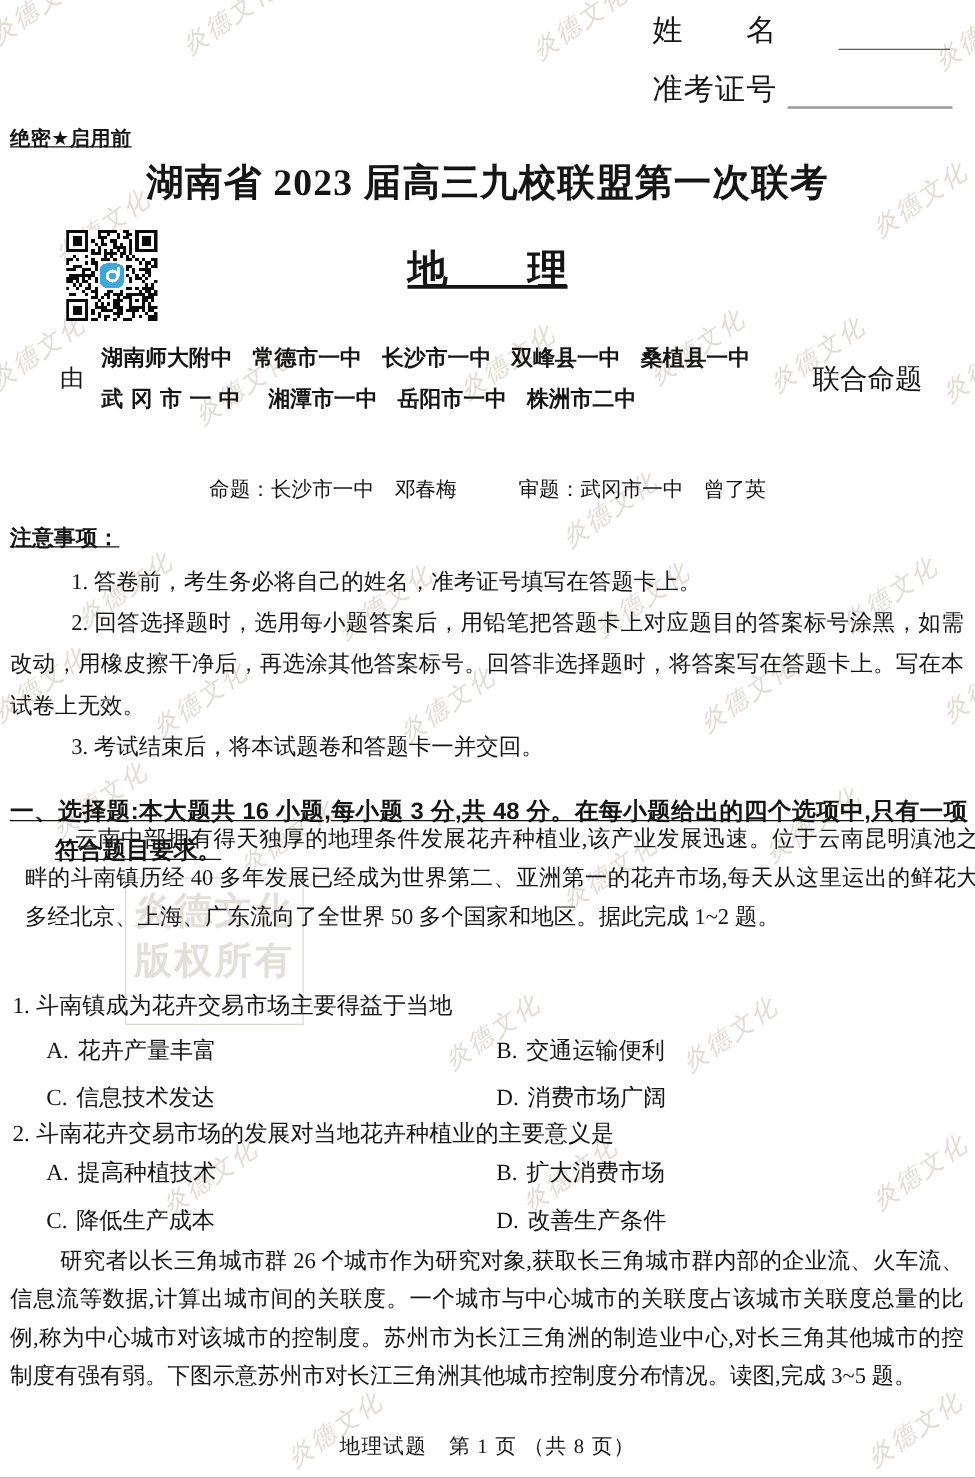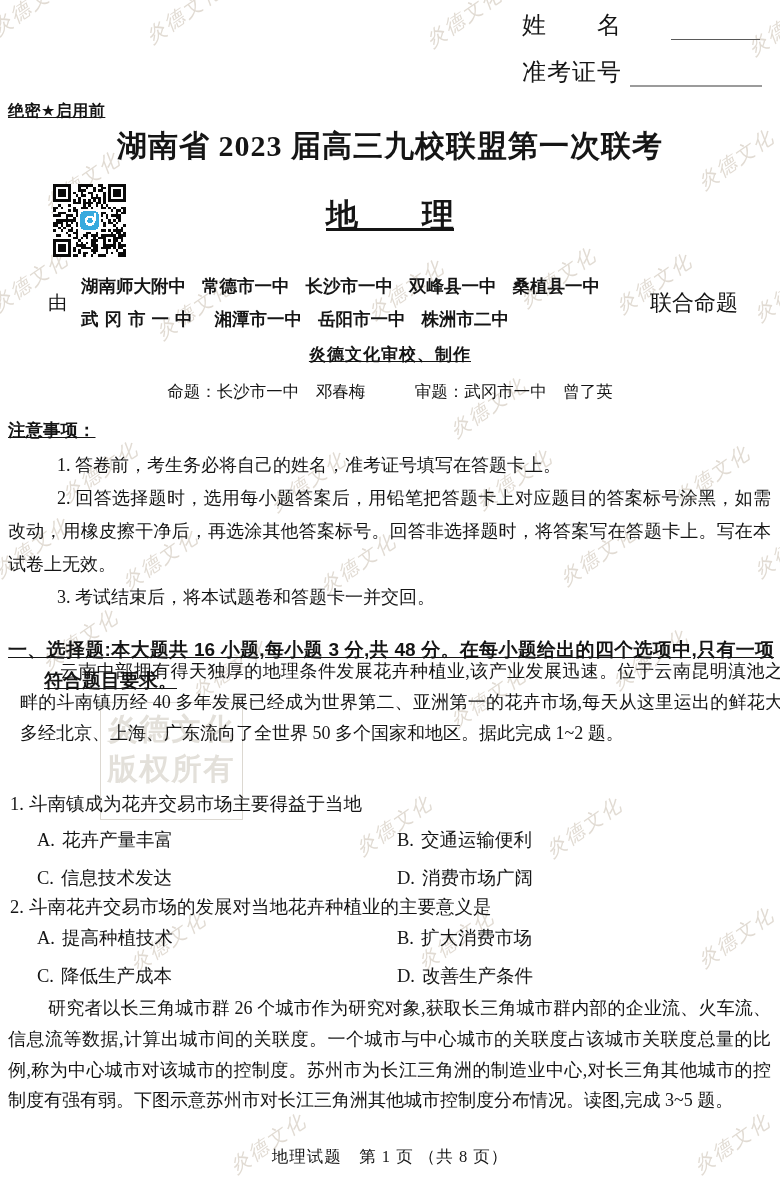--- a/index.html
+++ b/index.html
@@ -531,21 +531,20 @@
       <span class="org-row">
         <span class="spread">武冈市一中</span>
         <span>湘潭市一中</span>
         <span>岳阳市一中</span>
         <span>株洲市二中</span>
       </span>
     </span>
     <span id="org-suffix">联合命题</span>
   </div>
 
-  <div class="abs center hei" id="produced">炎德文化审校、制作</div>
   <div class="abs center" id="setters">命题：长沙市一中　邓春梅　　　审题：武冈市一中　曾了英</div>
 
   <div class="abs hei" id="notice-head">注意事项：</div>
   <div class="abs" id="notice-list">
     <p>1. 答卷前，考生务必将自己的姓名，准考证号填写在答题卡上。</p>
     <p>2. 回答选择题时，选用每小题答案后，用铅笔把答题卡上对应题目的答案标号涂黑，如需改动，用橡皮擦干净后，再选涂其他答案标号。回答非选择题时，将答案写在答题卡上。写在本试卷上无效。</p>
     <p>3. 考试结束后，将本试题卷和答题卡一并交回。</p>
   </div>
 
   <div class="abs hei" id="section-head">一、选择题:本大题共 16 小题,每小题 3 分,共 48 分。在每小题给出的四个选项中,只有一项符合题目要求。</div>

